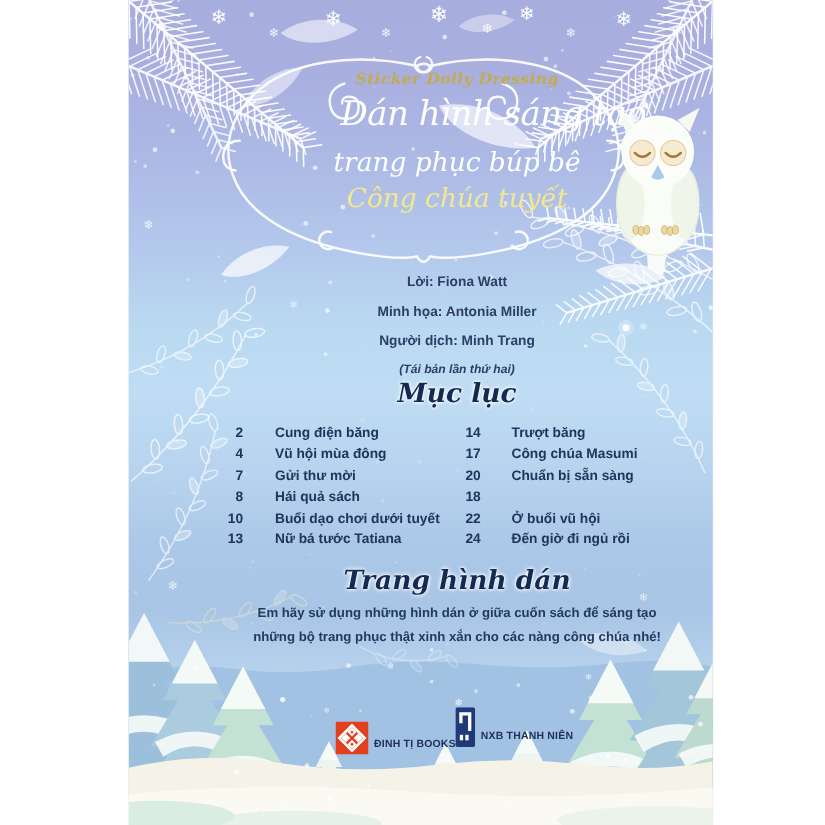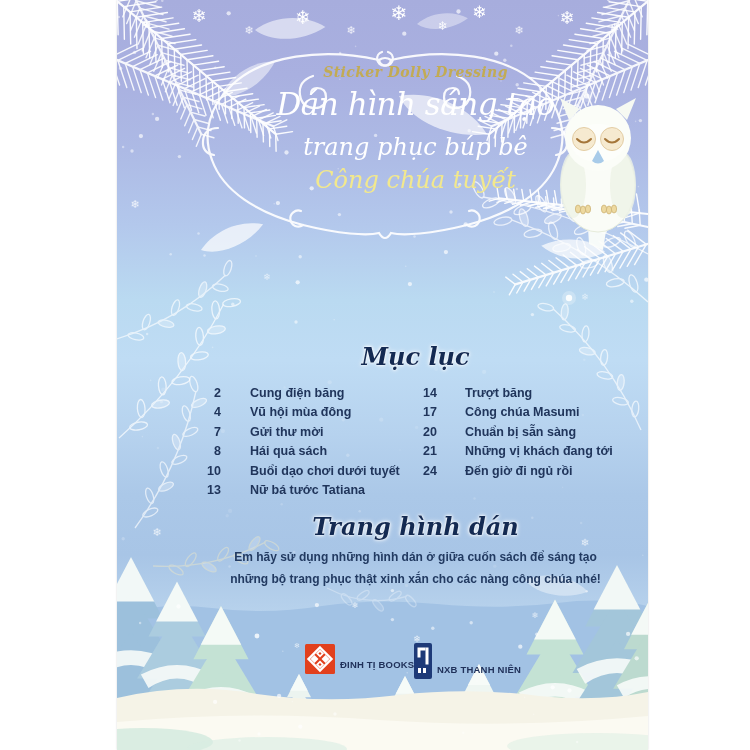--- a/index.html
+++ b/index.html
@@ -6,41 +6,41 @@
   .photo{position:relative;width:750px;height:750px;background:#fff;font-family:"Liberation Sans",sans-serif;}
   .page{position:absolute;left:117px;top:0;width:531px;height:750px;overflow:hidden;
     background:linear-gradient(180deg,
       #a7addd 0%, #a9b0e0 10%, #adbae5 20%, #b3c8ec 30%, #badaf1 40%,
       #bfdcf4 48%, #b6d2ee 58%, #abc8e8 66%, #a8c5e6 74%, #bcd6ee 84%,
       #d9e9f4 92%, #eef5f9 100%);
     box-shadow:0 0 2px rgba(0,0,0,.15);}
   svg.decor{position:absolute;left:0;top:0;z-index:0;}
   .txt{position:absolute;left:0;width:597px;text-align:center;z-index:2;color:#22365c;}
   .brand{top:64px;font:italic 700 14px "DejaVu Serif",serif;color:#c2ab54;letter-spacing:.4px;}
-  .t1{top:86px;font:italic 400 31px "DejaVu Serif",serif;color:#fff;letter-spacing:-.5px;}
+  .t1{top:86px;font:italic 400 31px "DejaVu Serif",serif;color:#fff;letter-spacing:-.5px;padding-left:33px;}
   .t2{top:133px;font:italic 400 24px "DejaVu Serif",serif;color:#fff;}
   .t3{top:166px;font:italic 400 24px "DejaVu Serif",serif;color:#f2e88d;}
   .credits{top:243px;font:700 12.5px/27px "Liberation Sans",sans-serif;color:#2b3f66;}
   .edition{font:italic 700 11px/16px "Liberation Sans",sans-serif;margin-top:4px;color:#2b3f66;}
   .heading{font:italic 700 24px "DejaVu Serif",serif;color:#142a52;
     text-shadow:0 0 5px #fff,0 0 3px #fff,0 0 1px #fff;}
   .muc{top:342px;}
   .sticker{top:512px;}
   .toc{position:absolute;top:384px;left:0;width:531px;z-index:2;}
   .col{position:absolute;top:0;}
   .col.l{left:58px;}
   .col.r{left:274px;}
   .row{display:flex;font:700 12.5px/19.4px "Liberation Sans",sans-serif;color:#20355b;}
   .num{width:46px;text-align:right;}
   .ttl{margin-left:29px;white-space:nowrap;}
   .col.r .ttl{margin-left:28px;}
   .desc{top:547px;font:700 12px/21.5px "Liberation Sans",sans-serif;color:#223a61;}
   .pubs{position:absolute;top:640px;left:0;width:531px;height:50px;z-index:2;}
   .pub{position:absolute;display:flex;align-items:flex-start;}
-  .pub-dt{left:188px;top:4px;text-align:center;}
+  .pub-dt{left:188px;top:16px;text-align:center;}
   .pub-nxb{left:297px;top:3px;justify-content:space-between;}
   .plabel{font:700 9.5px/10px "Liberation Sans",sans-serif;color:#20315a;letter-spacing:.2px;margin-left:5px;}
   .pub-dt .plabel{margin-top:16px;}
   .pub-nxb .plabel{margin-top:22px;}
 </style>
 </head>
 <body>
 
 <div class="photo">
   <div class="page">
@@ -806,20 +806,26 @@
             <ellipse cx="497" cy="209" rx="2.6" ry="4"></ellipse>
         </g>
       </g>
     </svg>
 
     <div class="txt brand">Sticker Dolly Dressing</div>
     <div class="txt t1">Dán hình sáng tạo</div>
     <div class="txt t2">trang phục búp bê</div>
     <div class="txt t3">Công chúa tuyết</div>
 
+    <div class="txt credits">
+      <div>Lời: Fiona Watt</div>
+      <div>Minh họa: Antonia Miller</div>
+      <div>Người dịch: Minh Trang</div>
+      <div class="edition">(Tái bản lần thứ hai)</div>
+    </div>
 
     <div class="txt heading muc">Mục lục</div>
 
     <div class="toc">
       <div class="col l">
         <div class="row">
             <span class="num">2</span>
             <span class="ttl">Cung điện băng</span>
           </div>
         <div class="row">
@@ -850,22 +856,25 @@
           </div>
         <div class="row">
             <span class="num">17</span>
             <span class="ttl">Công chúa Masumi</span>
           </div>
         <div class="row">
             <span class="num">20</span>
             <span class="ttl">Chuẩn bị sẵn sàng</span>
           </div>
         <div class="row">
-            <span class="num">21</span>
-            <span class="ttl">Những vị khách đang tới</span>
+            <span class="num">18</span>
+          </div>
+        <div class="row">
+            <span class="num">22</span>
+            <span class="ttl">Ở buổi vũ hội</span>
           </div>
         <div class="row">
             <span class="num">24</span>
             <span class="ttl">Đến giờ đi ngủ rồi</span>
           </div>
       </div>
     </div>
 
     <div class="txt heading sticker">Trang hình dán</div>
     <div class="txt desc">

